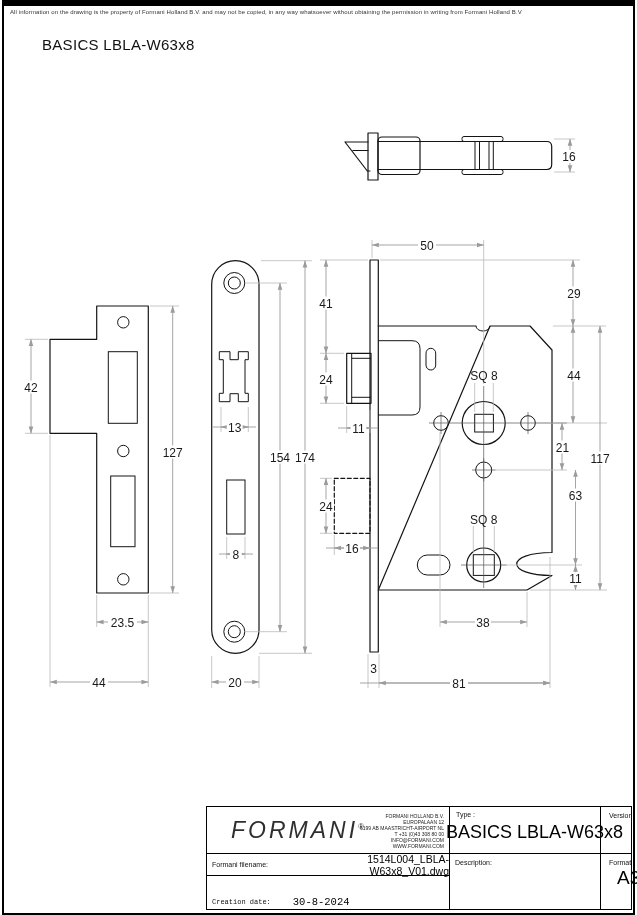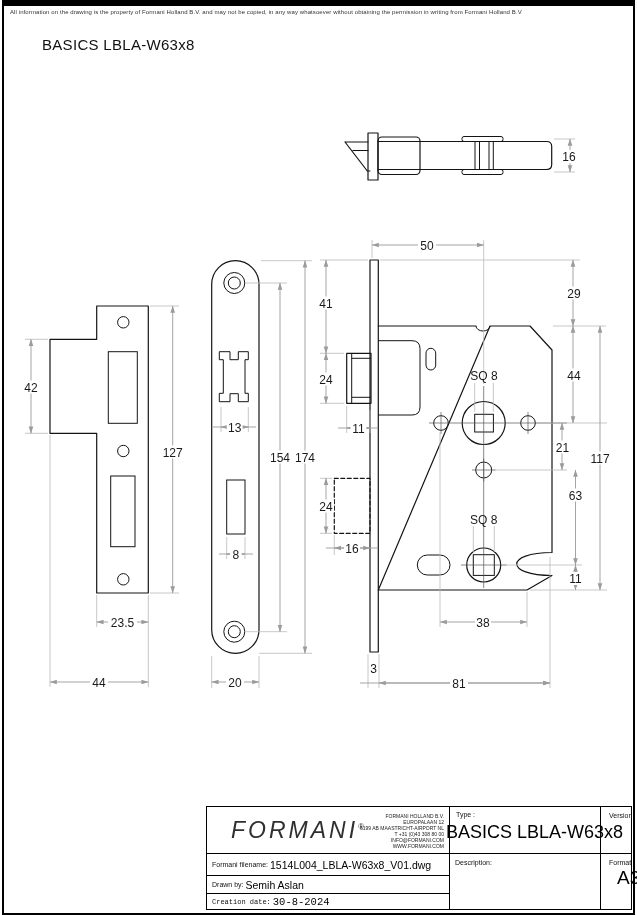--- a/index.html
+++ b/index.html
@@ -28,21 +28,21 @@
   .tb-date-cell{left:0;top:87px;width:242px;bottom:0;font-family:Liberation Mono, monospace;}
   .tb-desc-cell{left:242px;top:47px;width:151px;bottom:0;border-left:1px solid #000;}
   .tb-format-cell{left:393px;top:47px;right:0;bottom:0;border-left:1px solid #000;}
   .logo{position:absolute;left:24px;top:10px;font-size:23px;letter-spacing:3px;font-weight:300;color:#2f2f2f;font-stretch:semi-condensed;font-style:italic;}
   .logo sup{font-size:8px;letter-spacing:0;}
   .address{position:absolute;left:153px;top:6px;font-size:5px;line-height:6px;color:#222;white-space:nowrap;}
   .small-label{font-size:7px;color:#111;}
   .type-label{position:absolute;left:6px;top:4px;}
   .type-value{position:absolute;left:-4px;top:15px;font-size:18px;white-space:nowrap;z-index:2;color:#000;}
   .version-label{position:absolute;left:8px;top:5px;}
-  .kv{display:flex;align-items:center;height:100%;padding-left:5px;gap:2px;}
+  .kv{display:flex;align-items:center;height:100%;padding-left:5px;gap:22px;}
   .kv .small-label{flex:0 0 auto;}
   .kv .val{font-size:10.5px;color:#000;}
   .desc-label{position:absolute;left:5px;top:5px;}
   .format-label{position:absolute;left:8px;top:5px;}
   .format-value{position:absolute;left:16px;top:13px;font-size:19px;color:#000;}
 </style>
 </head>
 <body>
 
 <div class="page">
@@ -231,26 +231,20 @@
     </div>
     <div class="tb-cell tb-version-cell">
       <div class="small-label version-label">Version:</div>
     </div>
     <div class="tb-cell tb-file-cell">
       <div class="kv">
         <span class="small-label">Formani filename:</span>
         <span class="val">1514L004_LBLA-W63x8_V01.dwg</span>
       </div>
     </div>
-    <div class="tb-cell tb-drawn-cell">
-      <div class="kv">
-        <span class="small-label">Drawn by:</span>
-        <span class="val">Semih Aslan</span>
-      </div>
-    </div>
     <div class="tb-cell tb-date-cell">
       <div class="kv">
         <span class="small-label">Creation date:</span>
         <span class="val">30-8-2024</span>
       </div>
     </div>
     <div class="tb-cell tb-desc-cell">
       <div class="small-label desc-label">Description:</div>
     </div>
     <div class="tb-cell tb-format-cell">

